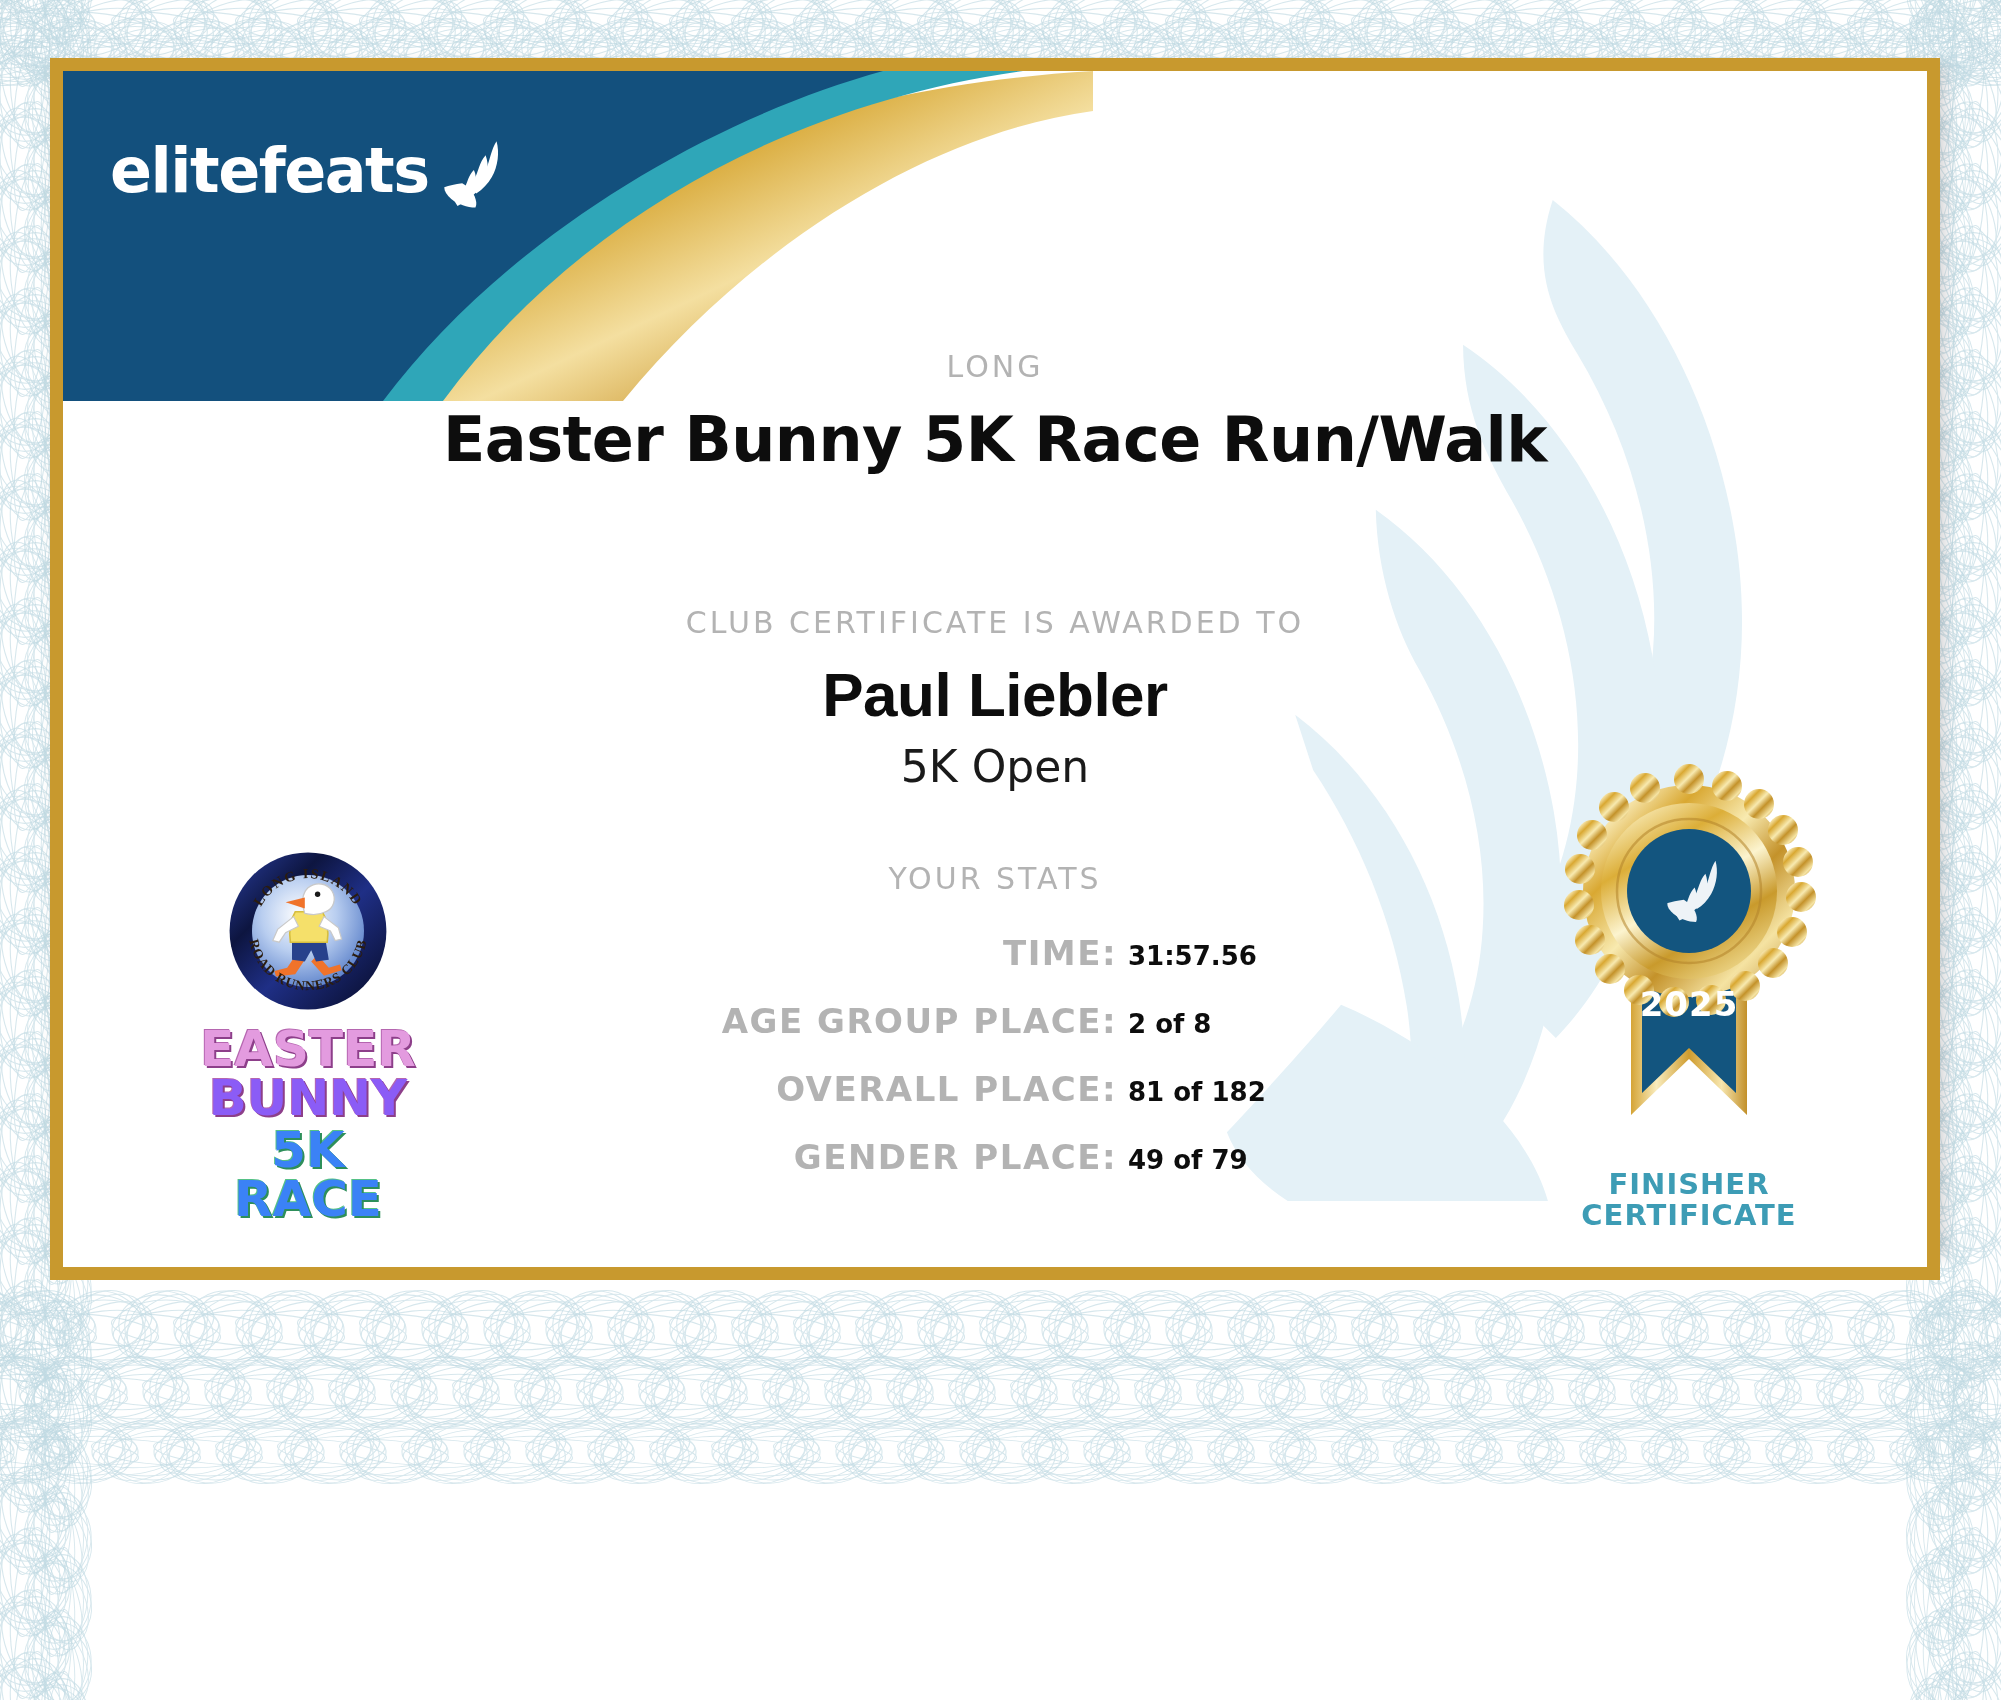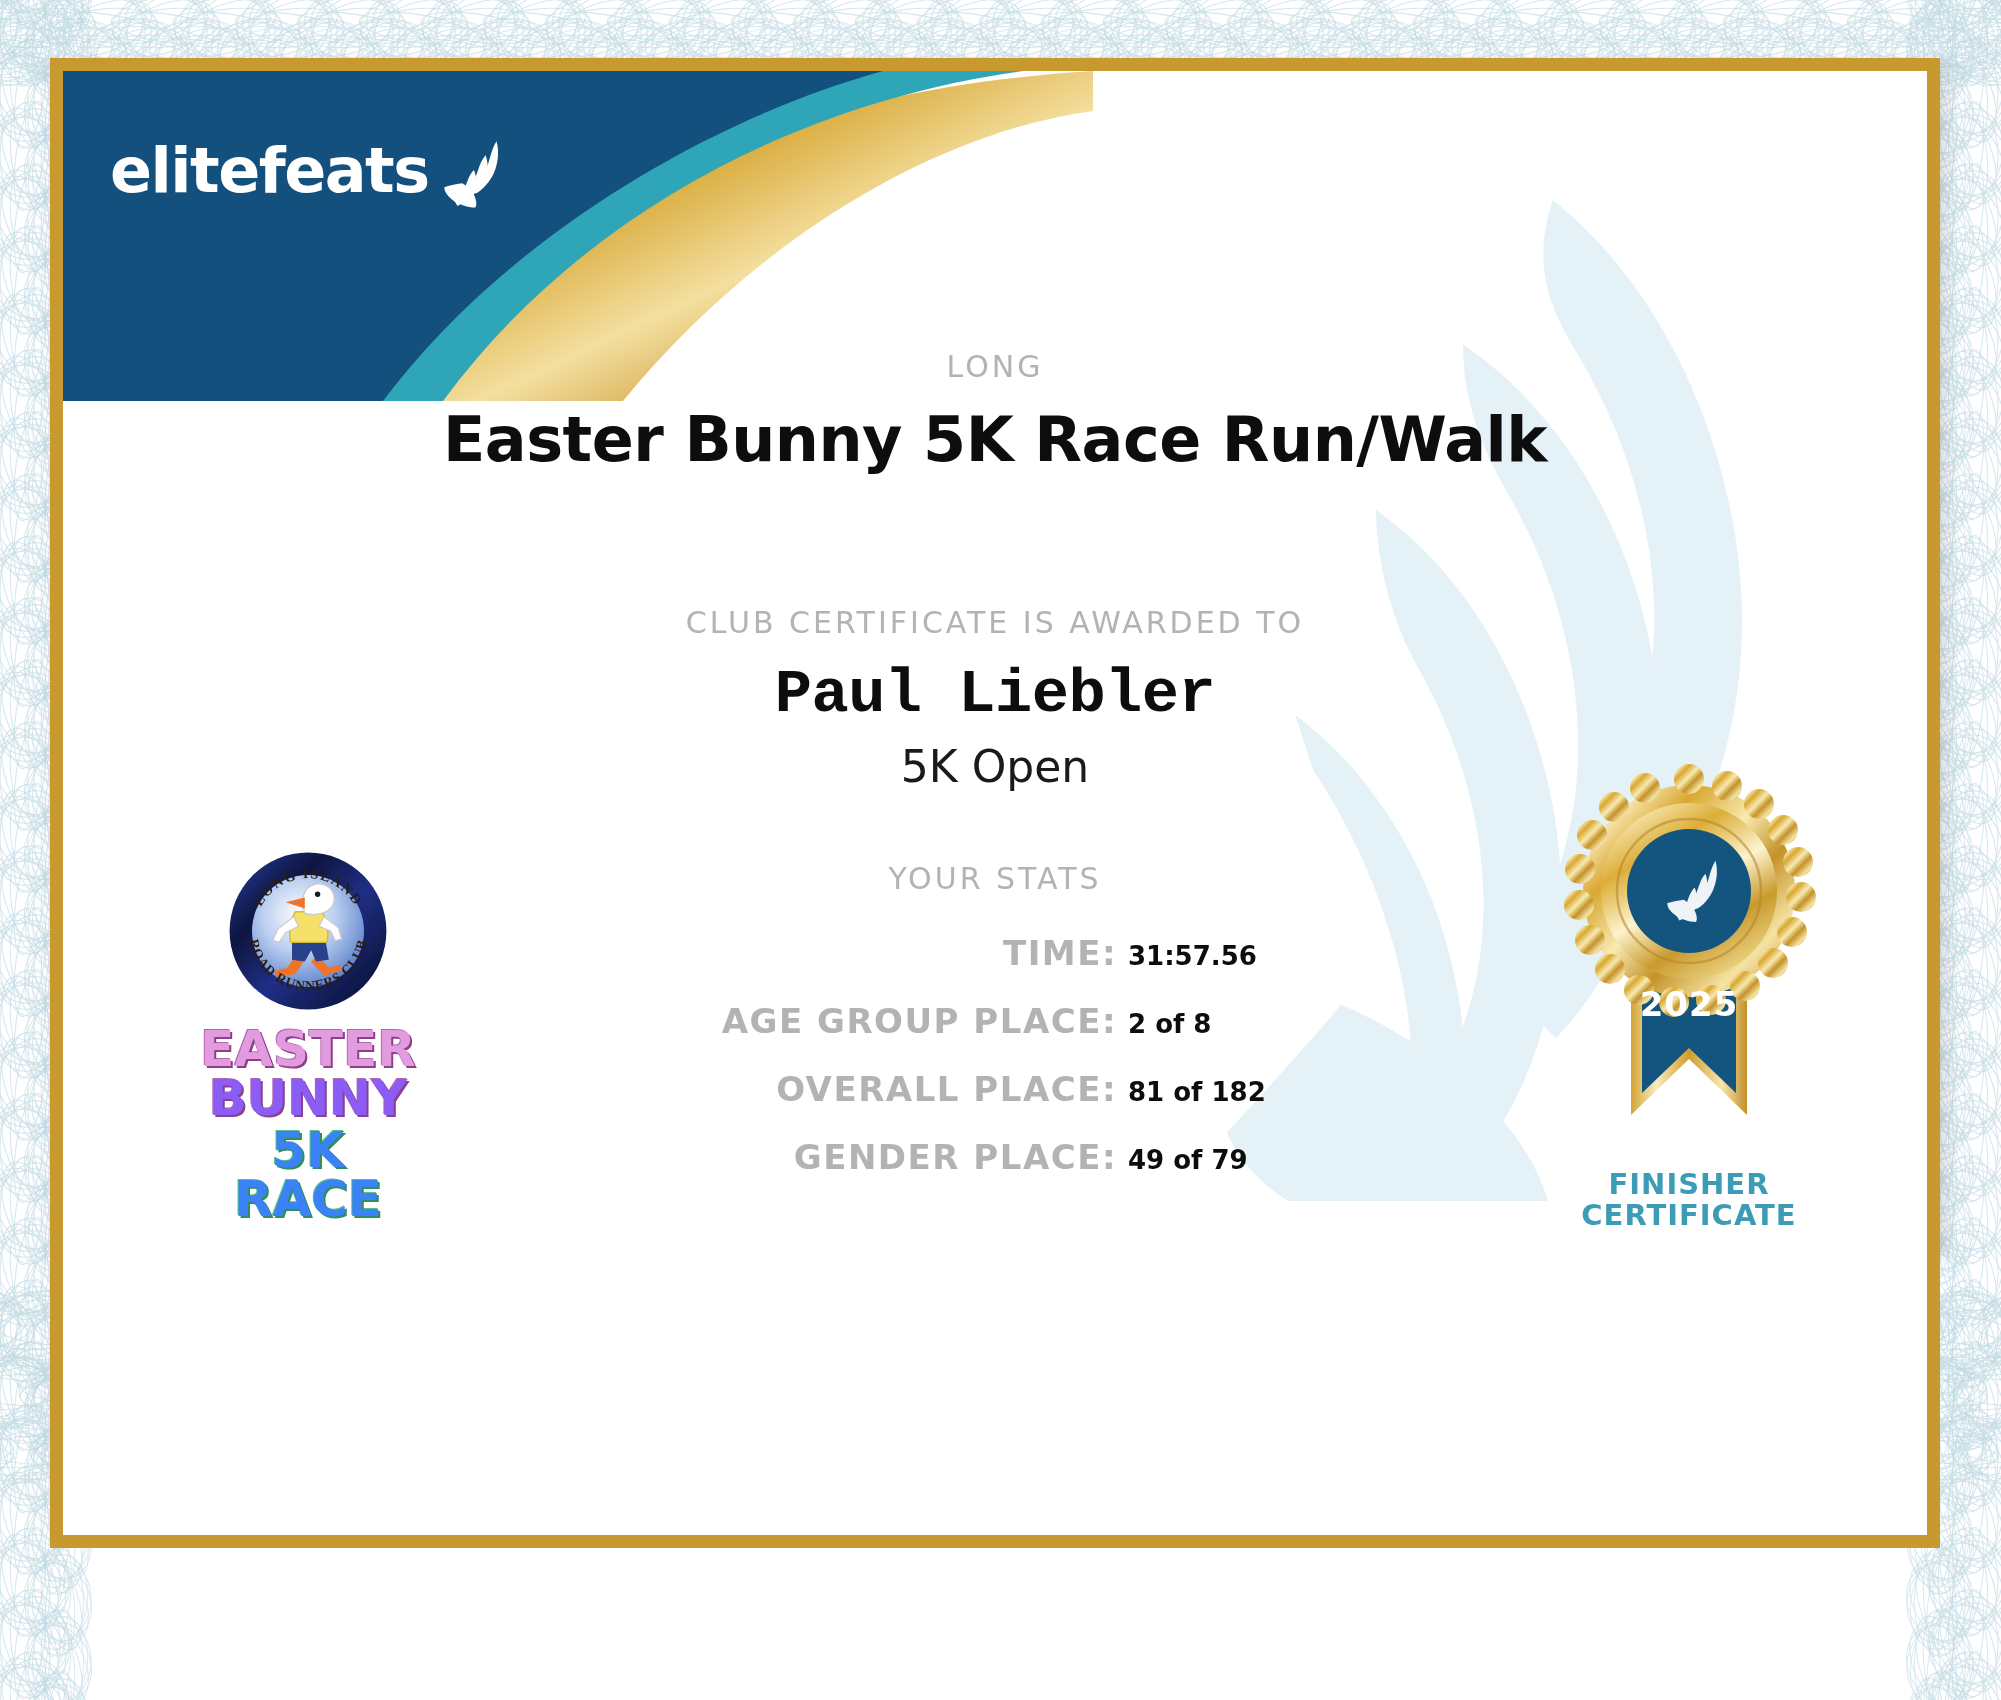--- a/index.html
+++ b/index.html
@@ -28,21 +28,21 @@
     position:absolute;
     left:56px; top:64px;
     width:1890px; height:1194px;
     background:rgba(120,120,125,0.30);
     filter:blur(7px);
     z-index:2;
   }
   #cert {
     position:absolute;
     left:50px; top:58px;
-    width:1890px; height:1490px;
+    width:1890px; height:1222px;
     background:#ffffff;
     border:13px solid #c8992e;
     z-index:3;
     overflow:hidden;
   }
   #cert-inner {
     position:absolute;
     left:0; top:0; right:0; bottom:0;
     background:#ffffff;
     overflow:hidden;
@@ -108,21 +108,21 @@
     font-family:"DejaVu Sans", sans-serif;
   }
   #awarded-label { position:absolute; left:0; right:0; top:534px; }
   #recipient-name {
     position:absolute; left:0; right:0; top:588px;
     text-align:center;
     color:#0d0d0d;
     font-size:62px;
     font-weight:700;
     letter-spacing:-0.5px;
-    font-family:Liberation Mono, monospace;
+    font-family:Liberation Sans, sans-serif;
   }
   #recipient-division {
     position:absolute; left:0; right:0; top:670px;
     text-align:center;
     color:#1a1a1a;
     font-size:44px;
     font-weight:400;
     font-family:"DejaVu Sans", sans-serif;
   }
   #stats-label { position:absolute; left:0; right:0; top:790px; }

